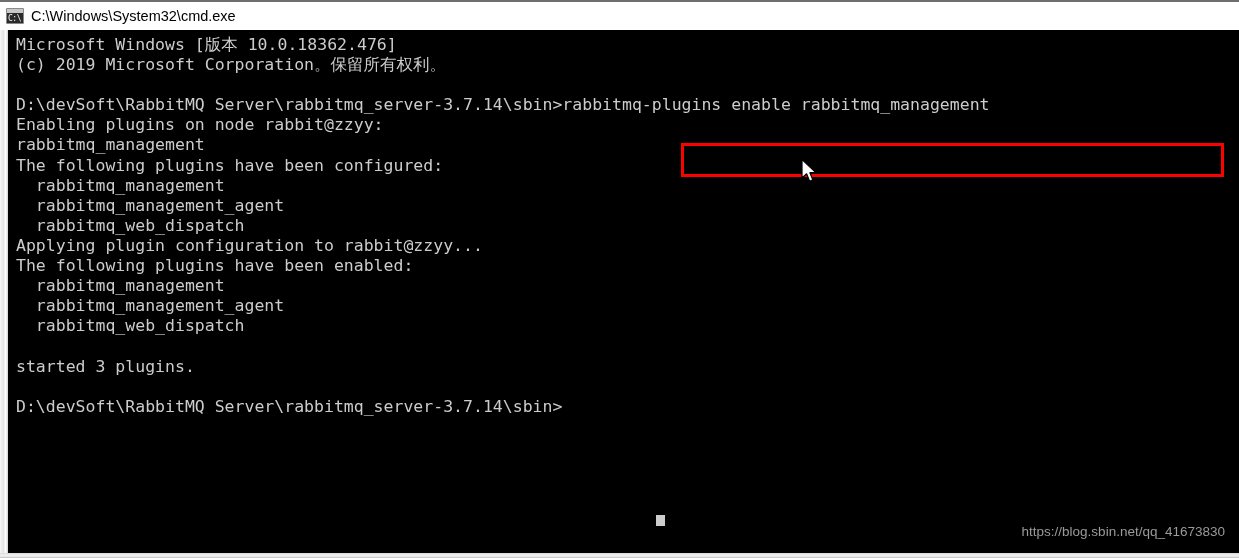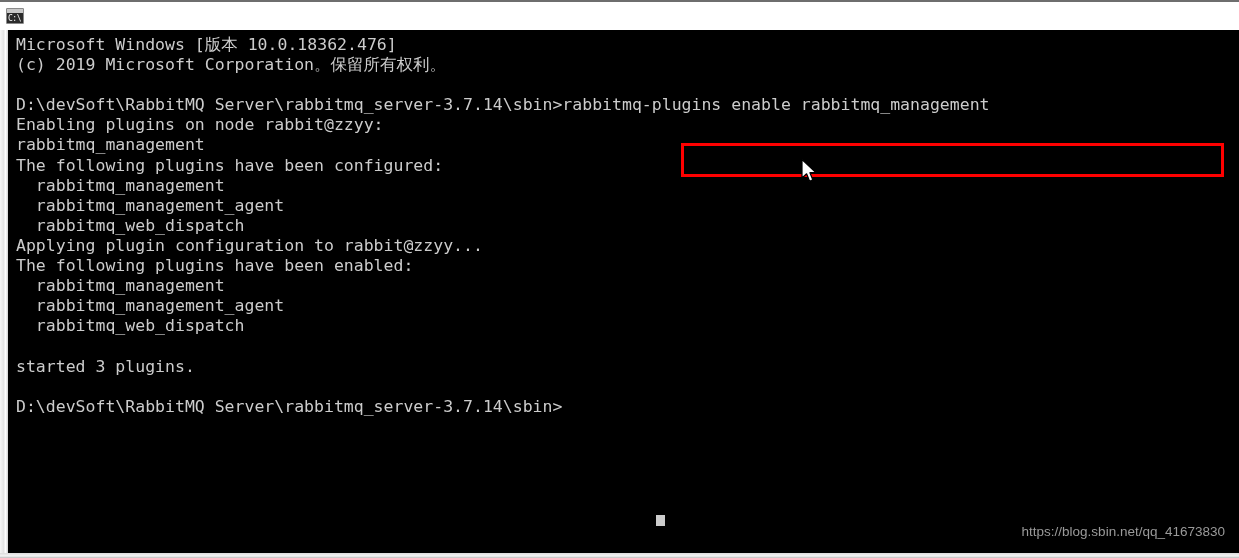--- a/index.html
+++ b/index.html
@@ -168,20 +168,21 @@
 </head>
 <body>
 
 <div id="app">
 
   <div class="titlebar">
     <div class="title-icon">
       <div class="bar"></div>
       <div class="glyph">C:\</div>
     </div>
+    <div class="title-text">C:\Windows\System32\cmd.exe</div>
   </div>
 
   <div class="console-window">
     <div class="console-edge-left"></div>
     <div class="console-edge-bottom"></div>
 
     <div class="console-screen">
       <pre class="term-text">Microsoft Windows [版本 10.0.18362.476]
 (c) 2019 Microsoft Corporation。保留所有权利。
 

